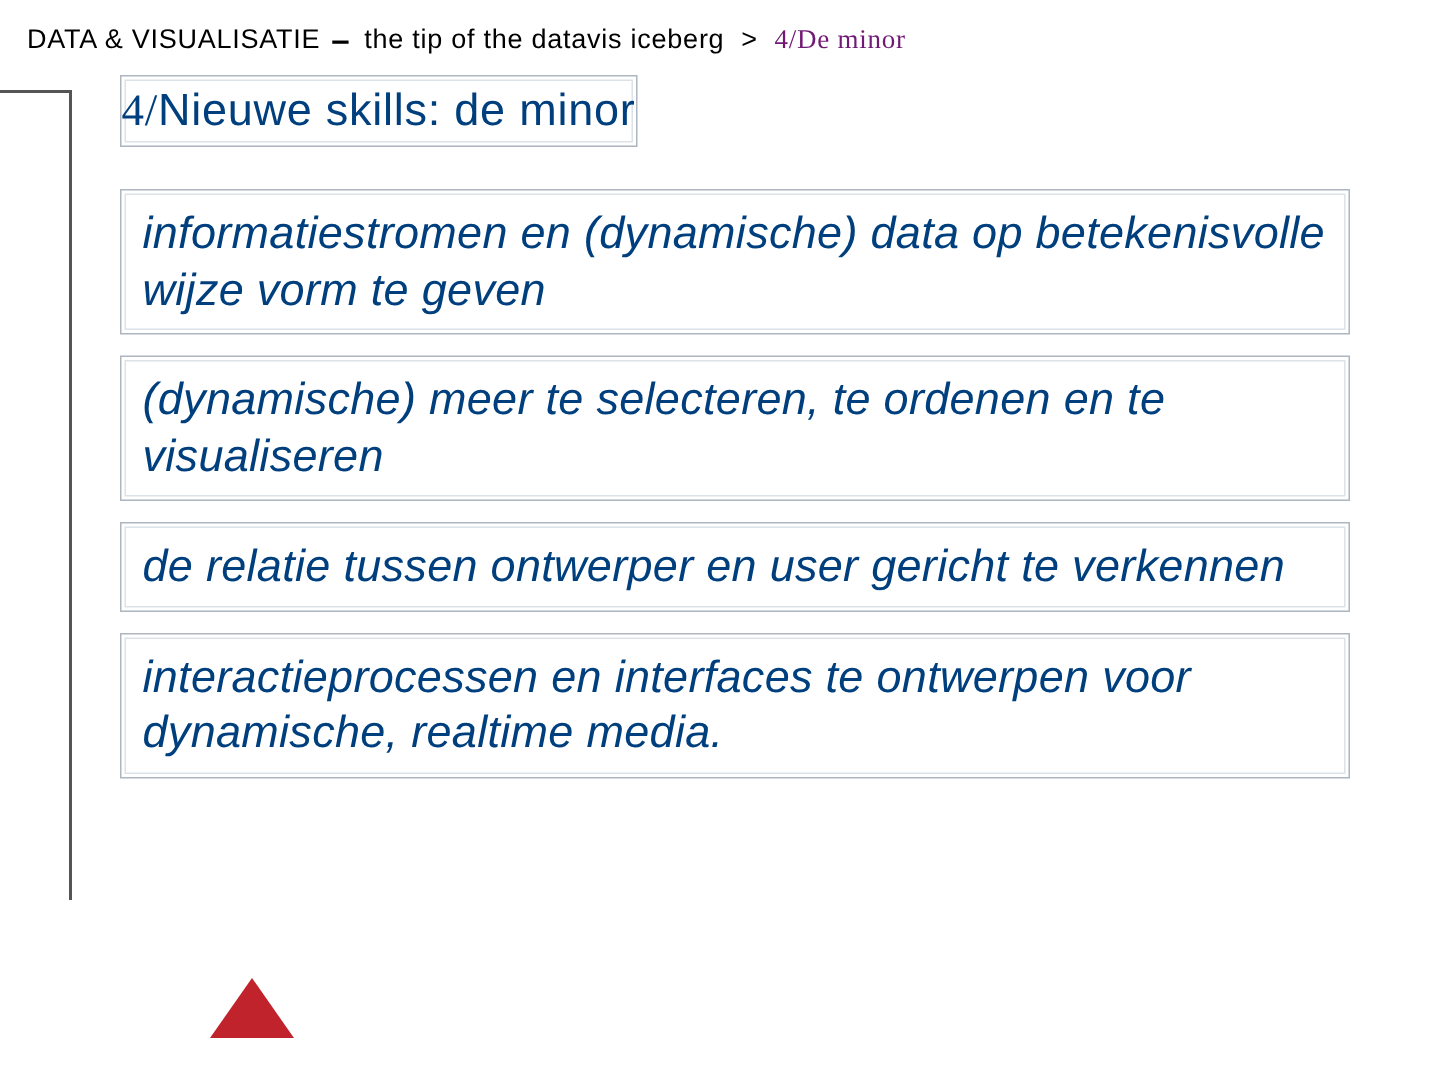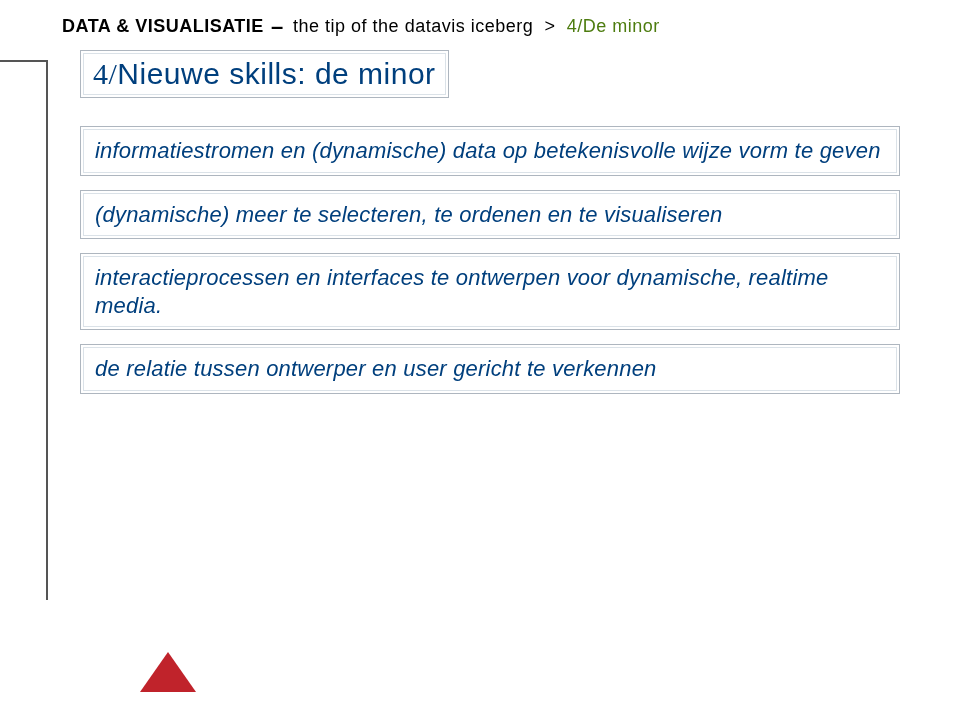--- a/index.html
+++ b/index.html
@@ -1,31 +1,31 @@
 <!DOCTYPE html>
 <html><head>
 <meta charset="utf-8">
 <style>
   * { margin: 0; padding: 0; box-sizing: border-box; }
   html, body { width: 960px; height: 710px; background: #fff; font-family: Arial, Helvetica, sans-serif; overflow: hidden; }
   .page { position: relative; width: 960px; height: 710px; padding: 14px 18px 18px 18px; }
   .header { font-family: Arial, sans-serif; color: #000; font-size: 17px; letter-spacing: 0.5px; font-weight: 400; margin-bottom: 18px; }
-  .header .brand { font-weight: 700; font-stretch: condensed; letter-spacing: 0.5px; font-size: 18px; margin-left: 44px; }
+  .header .brand { font-weight: 400; font-stretch: condensed; letter-spacing: 0.5px; font-size: 18px; }
   .header .dash { font-weight: 700; font-size: 22px; vertical-align: -2px; padding: 0 4px 0 2px; }
   .header .tagline { font-weight: 400; font-size: 18px; }
   .header .chev { padding: 0 6px; font-size: 18px; }
-  .header .crumb { color: #4d7c0f; font-size: 18px; }
+  .header .crumb { color: #701a75; font-size: 18px; font-family: Liberation Serif, serif; }
   .left-rule { position: absolute; left: 46px; top: 60px; width: 2px; height: 540px; background: #555; }
   .top-rule-left { position: absolute; left: 0; top: 60px; width: 46px; height: 2px; background: #555; }
   .content { position: absolute; left: 80px; top: 50px; width: 820px; }
   .box { border: 1px solid #aeb6bf; box-shadow: inset 0 0 0 2px #fff, inset 0 0 0 3px #dbe2e8; background: #fff; padding: 10px 14px 10px 14px; margin-bottom: 14px; }
-  .title-box { display: inline-block; padding: 6px 12px; margin-bottom: 28px; }
+  .title-box { display: inline-block; padding: 6px 0; margin-bottom: 28px; }
   .title-text { color: #003f7d; font-size: 30px; font-weight: 400; letter-spacing: 0.5px; }
   .title-text .four { font-family: Georgia, serif; font-style: normal; }
-  .item-box { font-style: italic; color: #003f7d; font-size: 22px; line-height: 1.25; font-weight: 400; letter-spacing: 0.2px; }
+  .item-box { font-style: italic; color: #003f7d; font-size: 30px; line-height: 1.25; font-weight: 400; letter-spacing: 0.2px; }
   .triangle { position: absolute; left: 140px; bottom: 18px; width: 0; height: 0; border-left: 28px solid transparent; border-right: 28px solid transparent; border-bottom: 40px solid #c0232b; }
 </style>
 </head>
 <body>
 
 <div class="page">
 
   <div class="header">
     <span class="brand">DATA &amp; VISUALISATIE</span>
     <span class="dash">–</span>
@@ -47,25 +47,25 @@
 
     <div class="box item-box">
       <span>informatiestromen en (dynamische) data op betekenisvolle wijze vorm te geven</span>
     </div>
 
     <div class="box item-box">
       <span>(dynamische) meer te selecteren, te ordenen en te visualiseren</span>
     </div>
 
     <div class="box item-box">
-      <span>interactieprocessen en interfaces te ontwerpen voor dynamische, realtime media.</span>
+      <span>de relatie tussen ontwerper en user gericht te verkennen</span>
     </div>
 
     <div class="box item-box">
-      <span>de relatie tussen ontwerper en user gericht te verkennen</span>
+      <span>interactieprocessen en interfaces te ontwerpen voor dynamische, realtime media.</span>
     </div>
 
 
   </div>
 
   <div class="triangle"></div>
 
 </div>
 
 </body></html>

